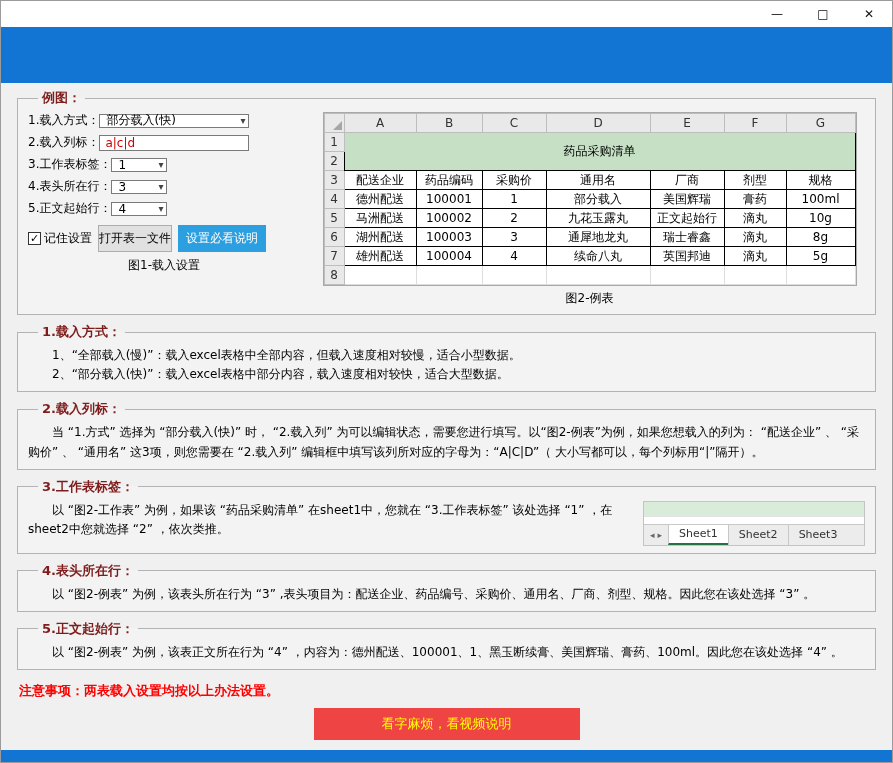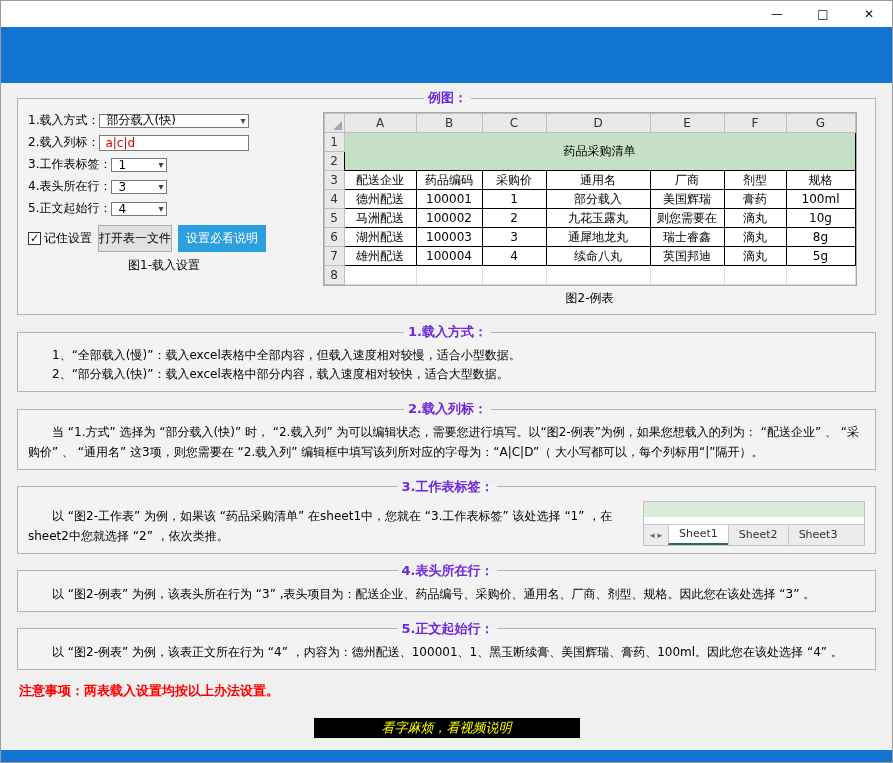--- a/index.html
+++ b/index.html
@@ -10,21 +10,21 @@
 
   
   .titlebar { height: 26px; background: #ffffff; display: flex; justify-content: flex-end; flex: 0 0 auto; }
   .win-btn { width: 46px; display: flex; align-items: center; justify-content: center; font-size: 12px; color: #111; cursor: default; }
 
   .app-header { height: 56px; background: #1375d3; flex: 0 0 auto; }
 
   .content { flex: 1 1 auto; padding: 6px 16px 0 16px; display: flex; flex-direction: column; overflow: hidden; }
 
   fieldset.groupbox { border: 1px solid #b3b3b3; background: #f3f3f3; padding: 5px 10px 7px 10px; margin-bottom: 8px; }
-  fieldset.groupbox legend { font-weight: bold; font-size: 13px; padding: 0 4px; margin-left: 1px; color: #6d28d9; text-align: center; }
+  fieldset.groupbox legend { font-weight: bold; font-size: 13px; padding: 0 4px; margin-left: 10px; color: #7f1d1d; }
 
   
   .example-flex { display: flex; gap: 14px; }
   .form-panel { width: 272px; flex: 0 0 auto; }
   .sheet-panel { flex: 1 1 auto; display: flex; flex-direction: column; align-items: center; }
 
   .form-row { display: flex; align-items: center; margin-bottom: 5px; }
   .form-label { white-space: nowrap; }
   .combo { display: flex; align-items: center; justify-content: space-between; background: #fff; border: 1px solid #7a7a7a; height: 14px; padding: 0 3px 0 6px; }
   .combo-wide { width: 150px; }
@@ -48,35 +48,35 @@
   .corner { position: relative; }
   .corner-tri { position: absolute; right: 2px; bottom: 2px; width: 0; height: 0; border-left: 9px solid transparent; border-bottom: 9px solid #a6a6a6; }
   .title-cell { background: #c6e0c5; border: 1px solid #000; font-size: 13px; }
   .hcell, .dcell { background: #fff; border: 1px solid #000; }
   .ecell { background: #fff; border: 1px solid #ddd; border-top: none; }
 
   
   .section-text { line-height: 1.6; text-indent: 2em; }
   .section-line { line-height: 1.6; text-indent: 2em; }
 
-  .s3-flex { display: flex; gap: 12px; align-items: flex-end; }
+  .s3-flex { display: flex; gap: 12px; align-items: flex-start; }
   .s3-text { flex: 1 1 auto; }
   .fig3 { width: 222px; flex: 0 0 auto; }
   .mini-sheet { border: 1px solid #c4c4c4; background: #fff; }
   .mini-row-green { height: 15px; background: #d9ecd9; border-bottom: 1px solid #e2e2e2; }
   .mini-row-white { height: 7px; background: #fff; }
   .tabbar { display: flex; background: #ececec; border-top: 1px solid #c8c8c8; height: 21px; align-items: stretch; font-size: 11px; }
   .tab-nav { width: 24px; display: flex; align-items: center; justify-content: center; color: #666; font-size: 9px; }
   .tab { padding: 0 10px; display: flex; align-items: center; border-left: 1px solid #c8c8c8; color: #333; }
   .tab-active { background: #fff; font-weight: normal; border-bottom: 2px solid #217346; }
 
-  .notice { color: #ff0000; font-weight: bold; font-size: 13px; margin: 4px 2px 18px 2px; }
+  .notice { color: #ff0000; font-weight: bold; font-size: 13px; margin: 4px 2px 8px 2px; }
 
   .video-wrap { text-align: center; }
-  .video-btn { width: 266px; background: #000000; color: #ffff00; border: none; padding: 1px 0; font-size: 13px; font-family: inherit; cursor: default; font-style: italic; }
+  .video-btn { width: 266px; background: #ef4444; color: #ffff00; border: none; padding: 7px 0; font-size: 13px; font-family: inherit; cursor: default; }
 
   .bottom-strip { height: 12px; background: #1375d3; flex: 0 0 auto; }
 </style>
 </head>
 <body>
 
 <div class="window">
 
   <div class="titlebar">
     <div class="win-btn">—</div>
@@ -188,21 +188,21 @@
                   <td class="dcell">美国辉瑞</td>
                   <td class="dcell">膏药</td>
                   <td class="dcell">100ml</td>
                 </tr>
                 <tr>
                   <td class="rowhead">5</td>
                   <td class="dcell">马洲配送</td>
                   <td class="dcell">100002</td>
                   <td class="dcell">2</td>
                   <td class="dcell">九花玉露丸</td>
-                  <td class="dcell">则您需要在</td>
+                  <td class="dcell">正文起始行</td>
                   <td class="dcell">滴丸</td>
                   <td class="dcell">10g</td>
                 </tr>
                 <tr>
                   <td class="rowhead">6</td>
                   <td class="dcell">湖州配送</td>
                   <td class="dcell">100003</td>
                   <td class="dcell">3</td>
                   <td class="dcell">通犀地龙丸</td>
                   <td class="dcell">瑞士睿鑫</td>

